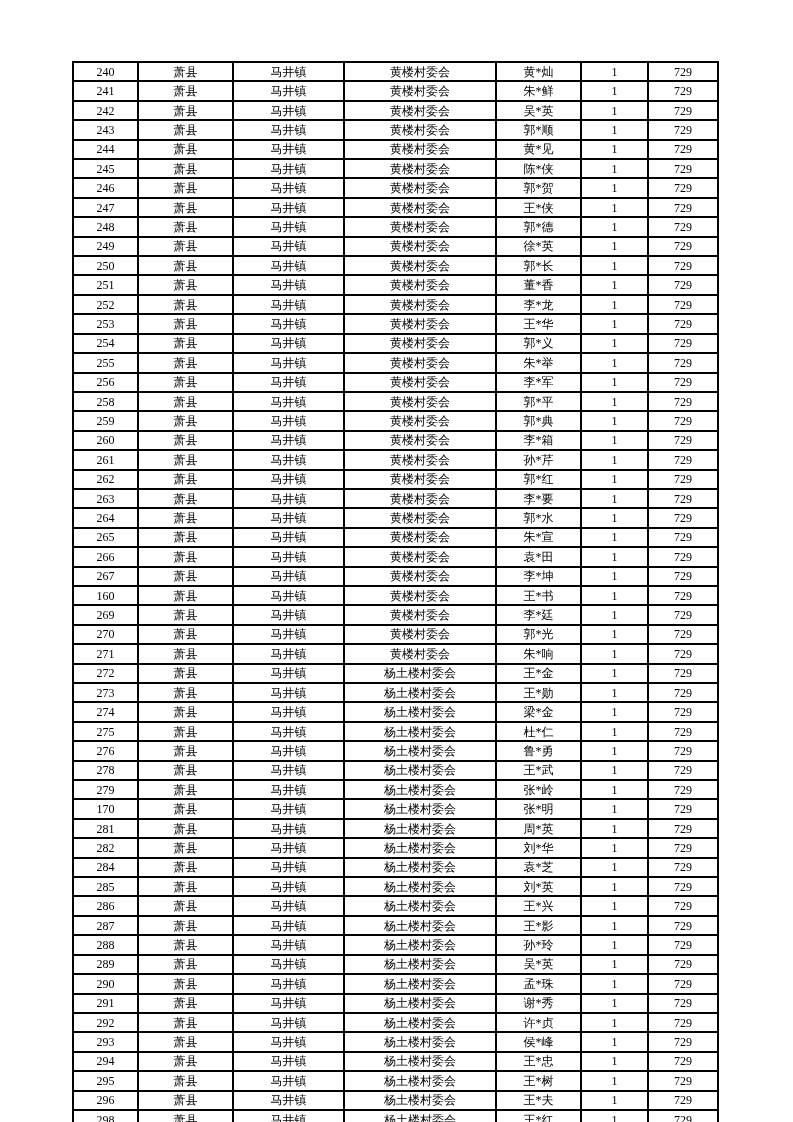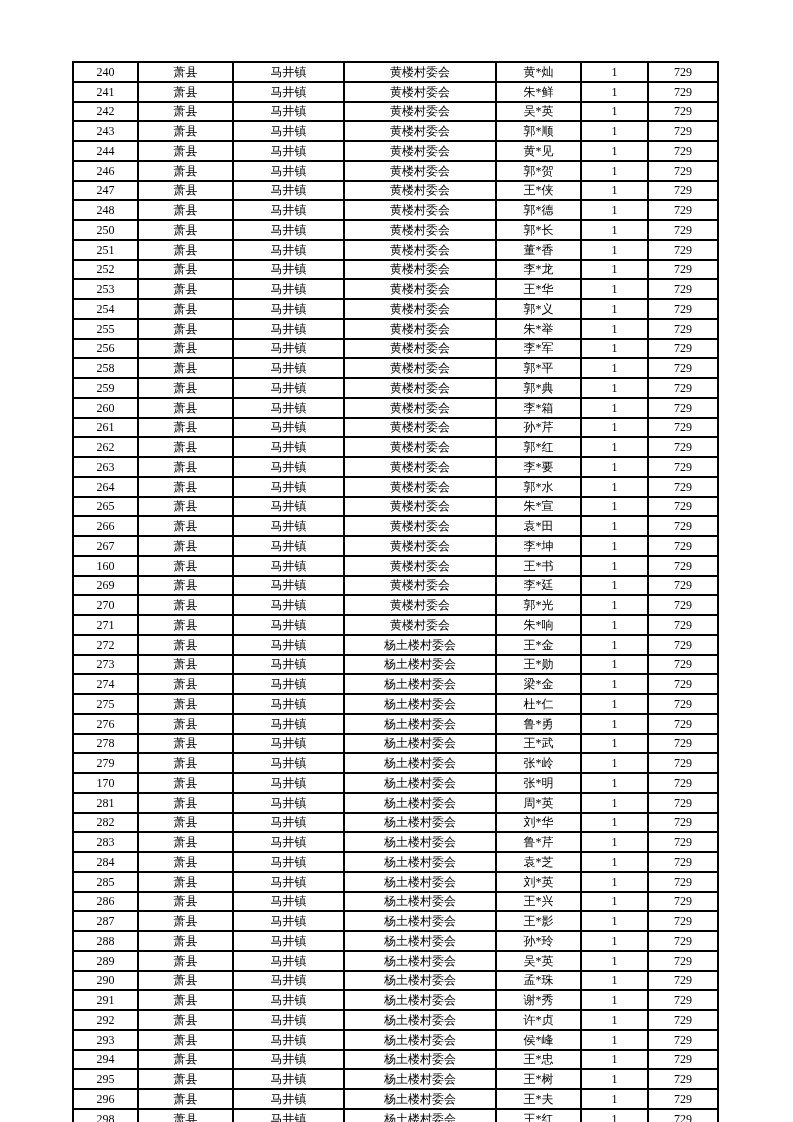--- a/index.html
+++ b/index.html
@@ -109,20 +109,29 @@
   <tr>
     <td>244</td>
     <td>萧县</td>
     <td>马井镇</td>
     <td>黄楼村委会</td>
     <td>黄*见</td>
     <td>1</td>
     <td>729</td>
   </tr>
 
+  <tr>
+    <td>245</td>
+    <td>萧县</td>
+    <td>马井镇</td>
+    <td>黄楼村委会</td>
+    <td>陈*侠</td>
+    <td>1</td>
+    <td>729</td>
+  </tr>
 
   <tr>
     <td>246</td>
     <td>萧县</td>
     <td>马井镇</td>
     <td>黄楼村委会</td>
     <td>郭*贺</td>
     <td>1</td>
     <td>729</td>
   </tr>
@@ -140,20 +149,29 @@
   <tr>
     <td>248</td>
     <td>萧县</td>
     <td>马井镇</td>
     <td>黄楼村委会</td>
     <td>郭*德</td>
     <td>1</td>
     <td>729</td>
   </tr>
 
+  <tr>
+    <td>249</td>
+    <td>萧县</td>
+    <td>马井镇</td>
+    <td>黄楼村委会</td>
+    <td>徐*英</td>
+    <td>1</td>
+    <td>729</td>
+  </tr>
 
   <tr>
     <td>250</td>
     <td>萧县</td>
     <td>马井镇</td>
     <td>黄楼村委会</td>
     <td>郭*长</td>
     <td>1</td>
     <td>729</td>
   </tr>
@@ -453,29 +471,20 @@
   <tr>
     <td>282</td>
     <td>萧县</td>
     <td>马井镇</td>
     <td>杨土楼村委会</td>
     <td>刘*华</td>
     <td>1</td>
     <td>729</td>
   </tr>
 
-  <tr>
-    <td>283</td>
-    <td>萧县</td>
-    <td>马井镇</td>
-    <td>杨土楼村委会</td>
-    <td>鲁*芹</td>
-    <td>1</td>
-    <td>729</td>
-  </tr>
 
   <tr>
     <td>284</td>
     <td>萧县</td>
     <td>马井镇</td>
     <td>杨土楼村委会</td>
     <td>袁*芝</td>
     <td>1</td>
     <td>729</td>
   </tr>

